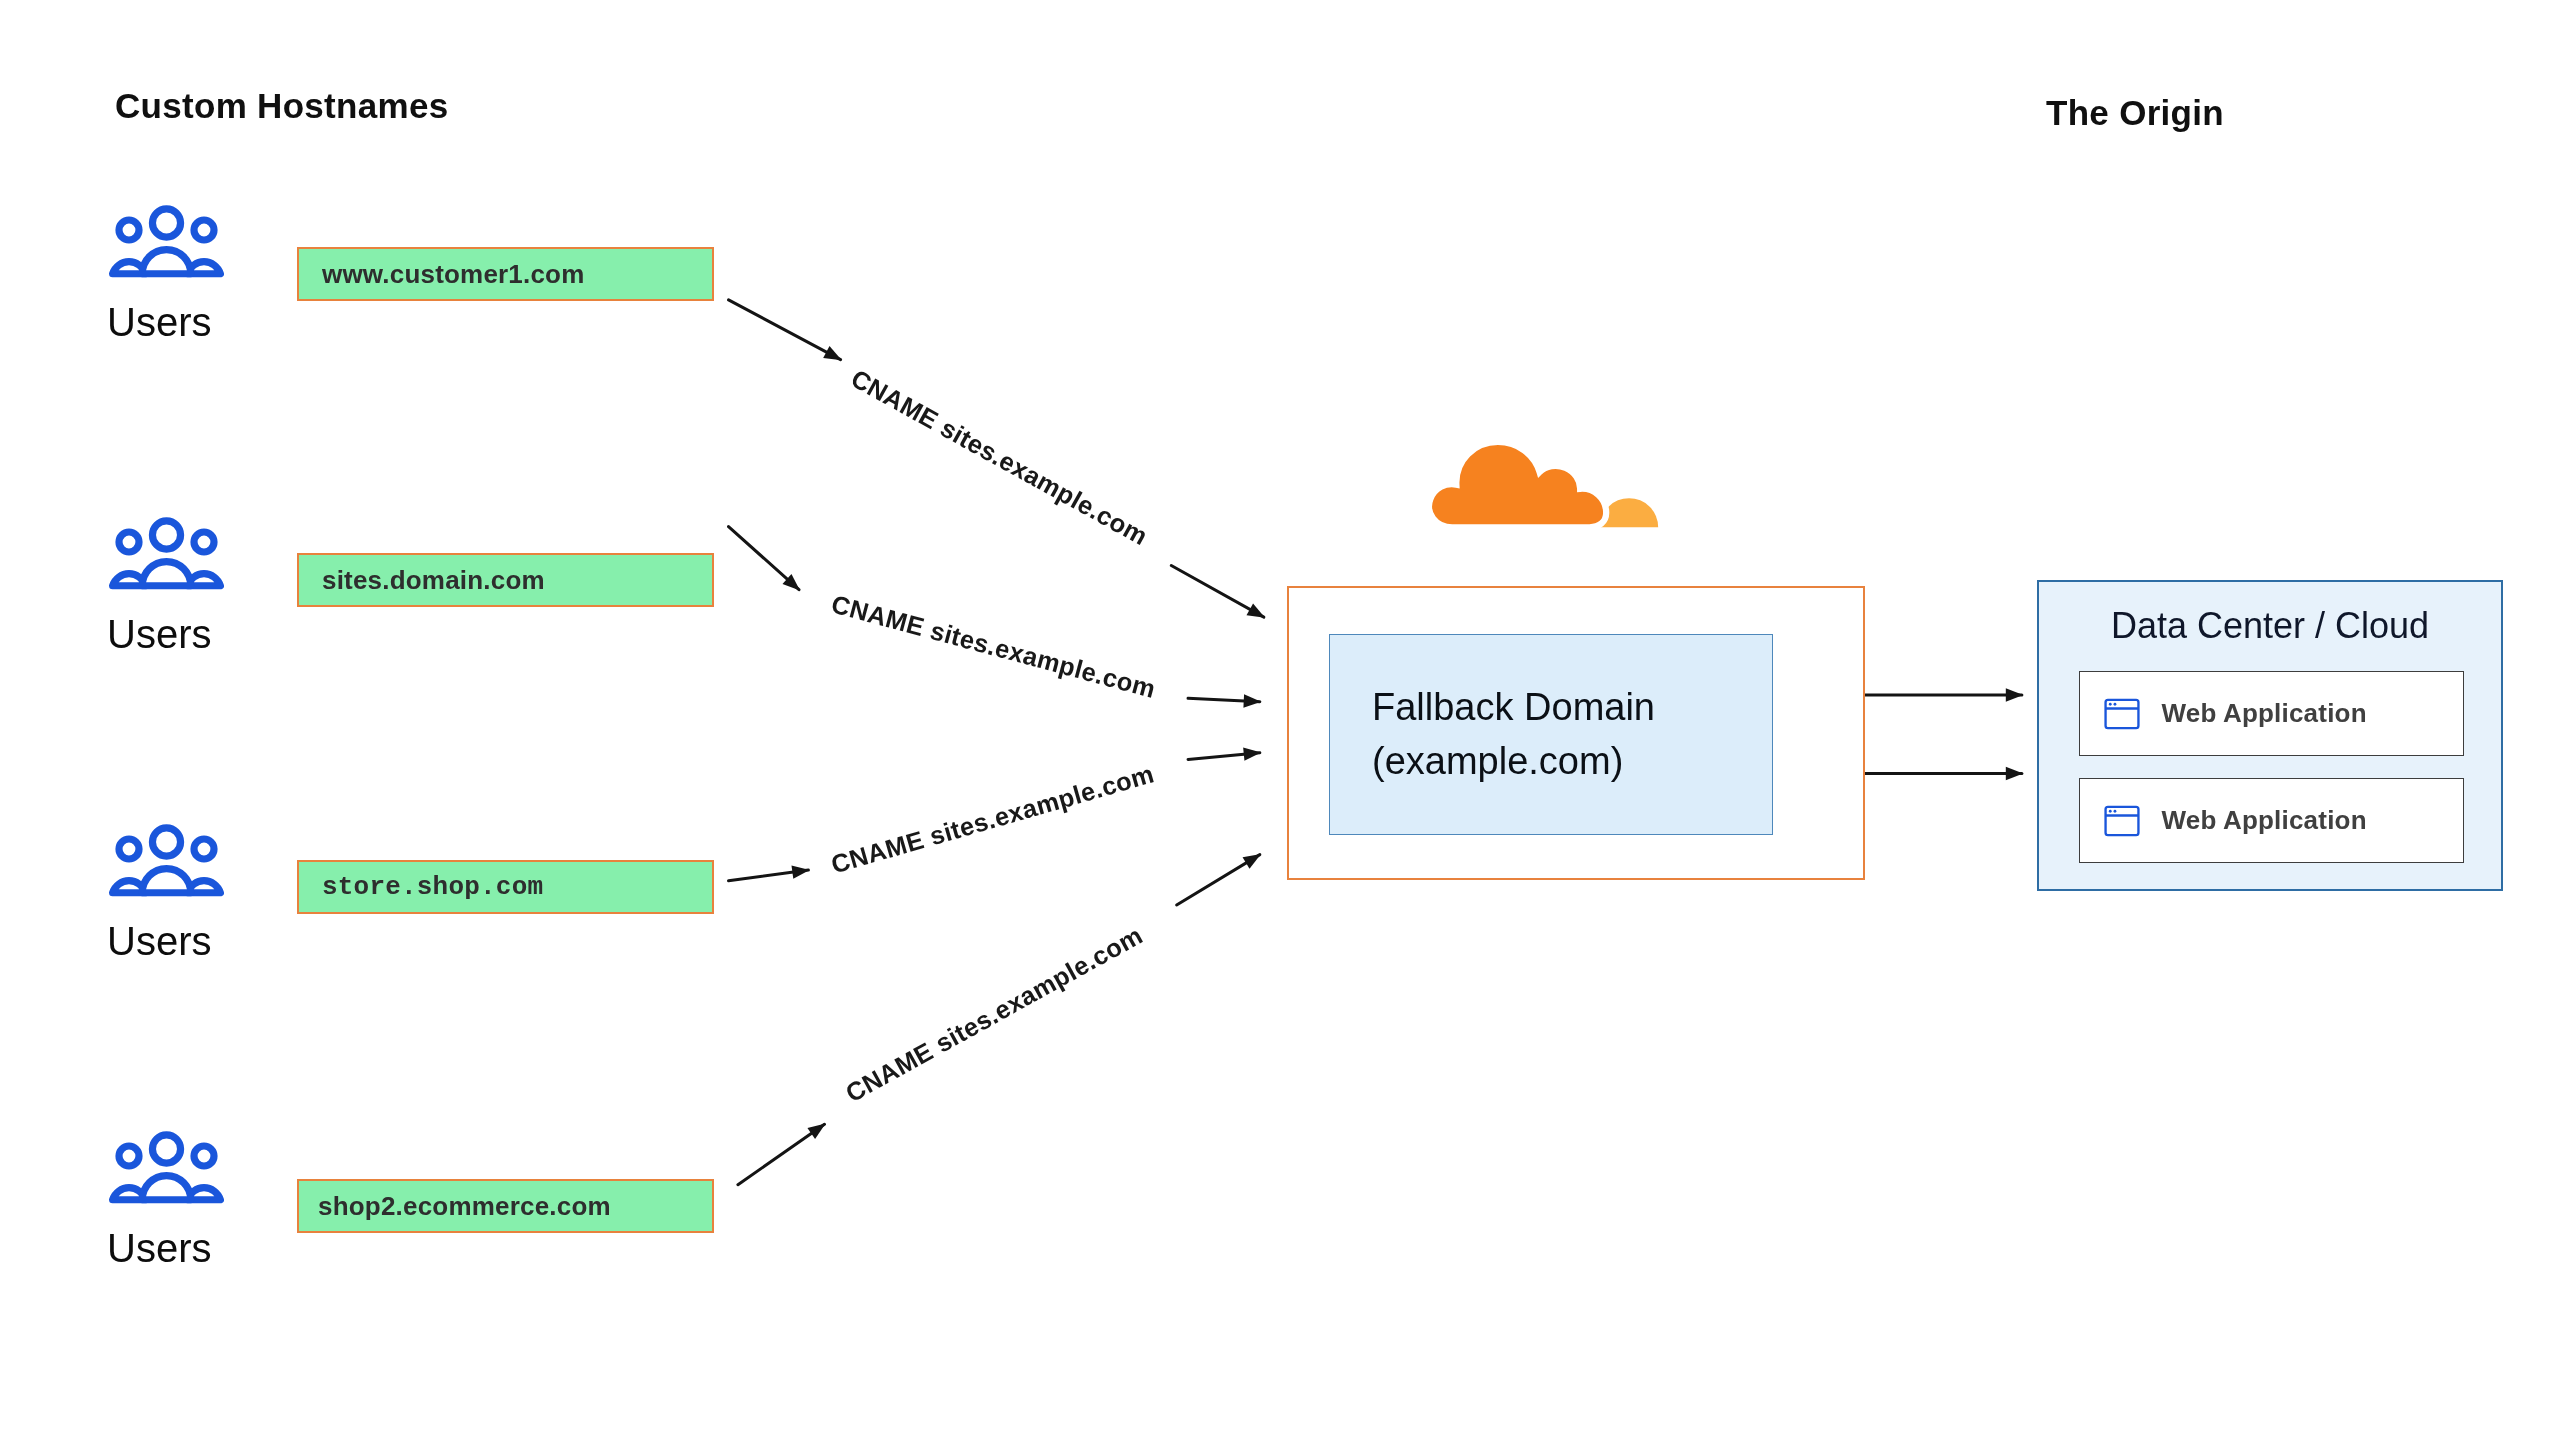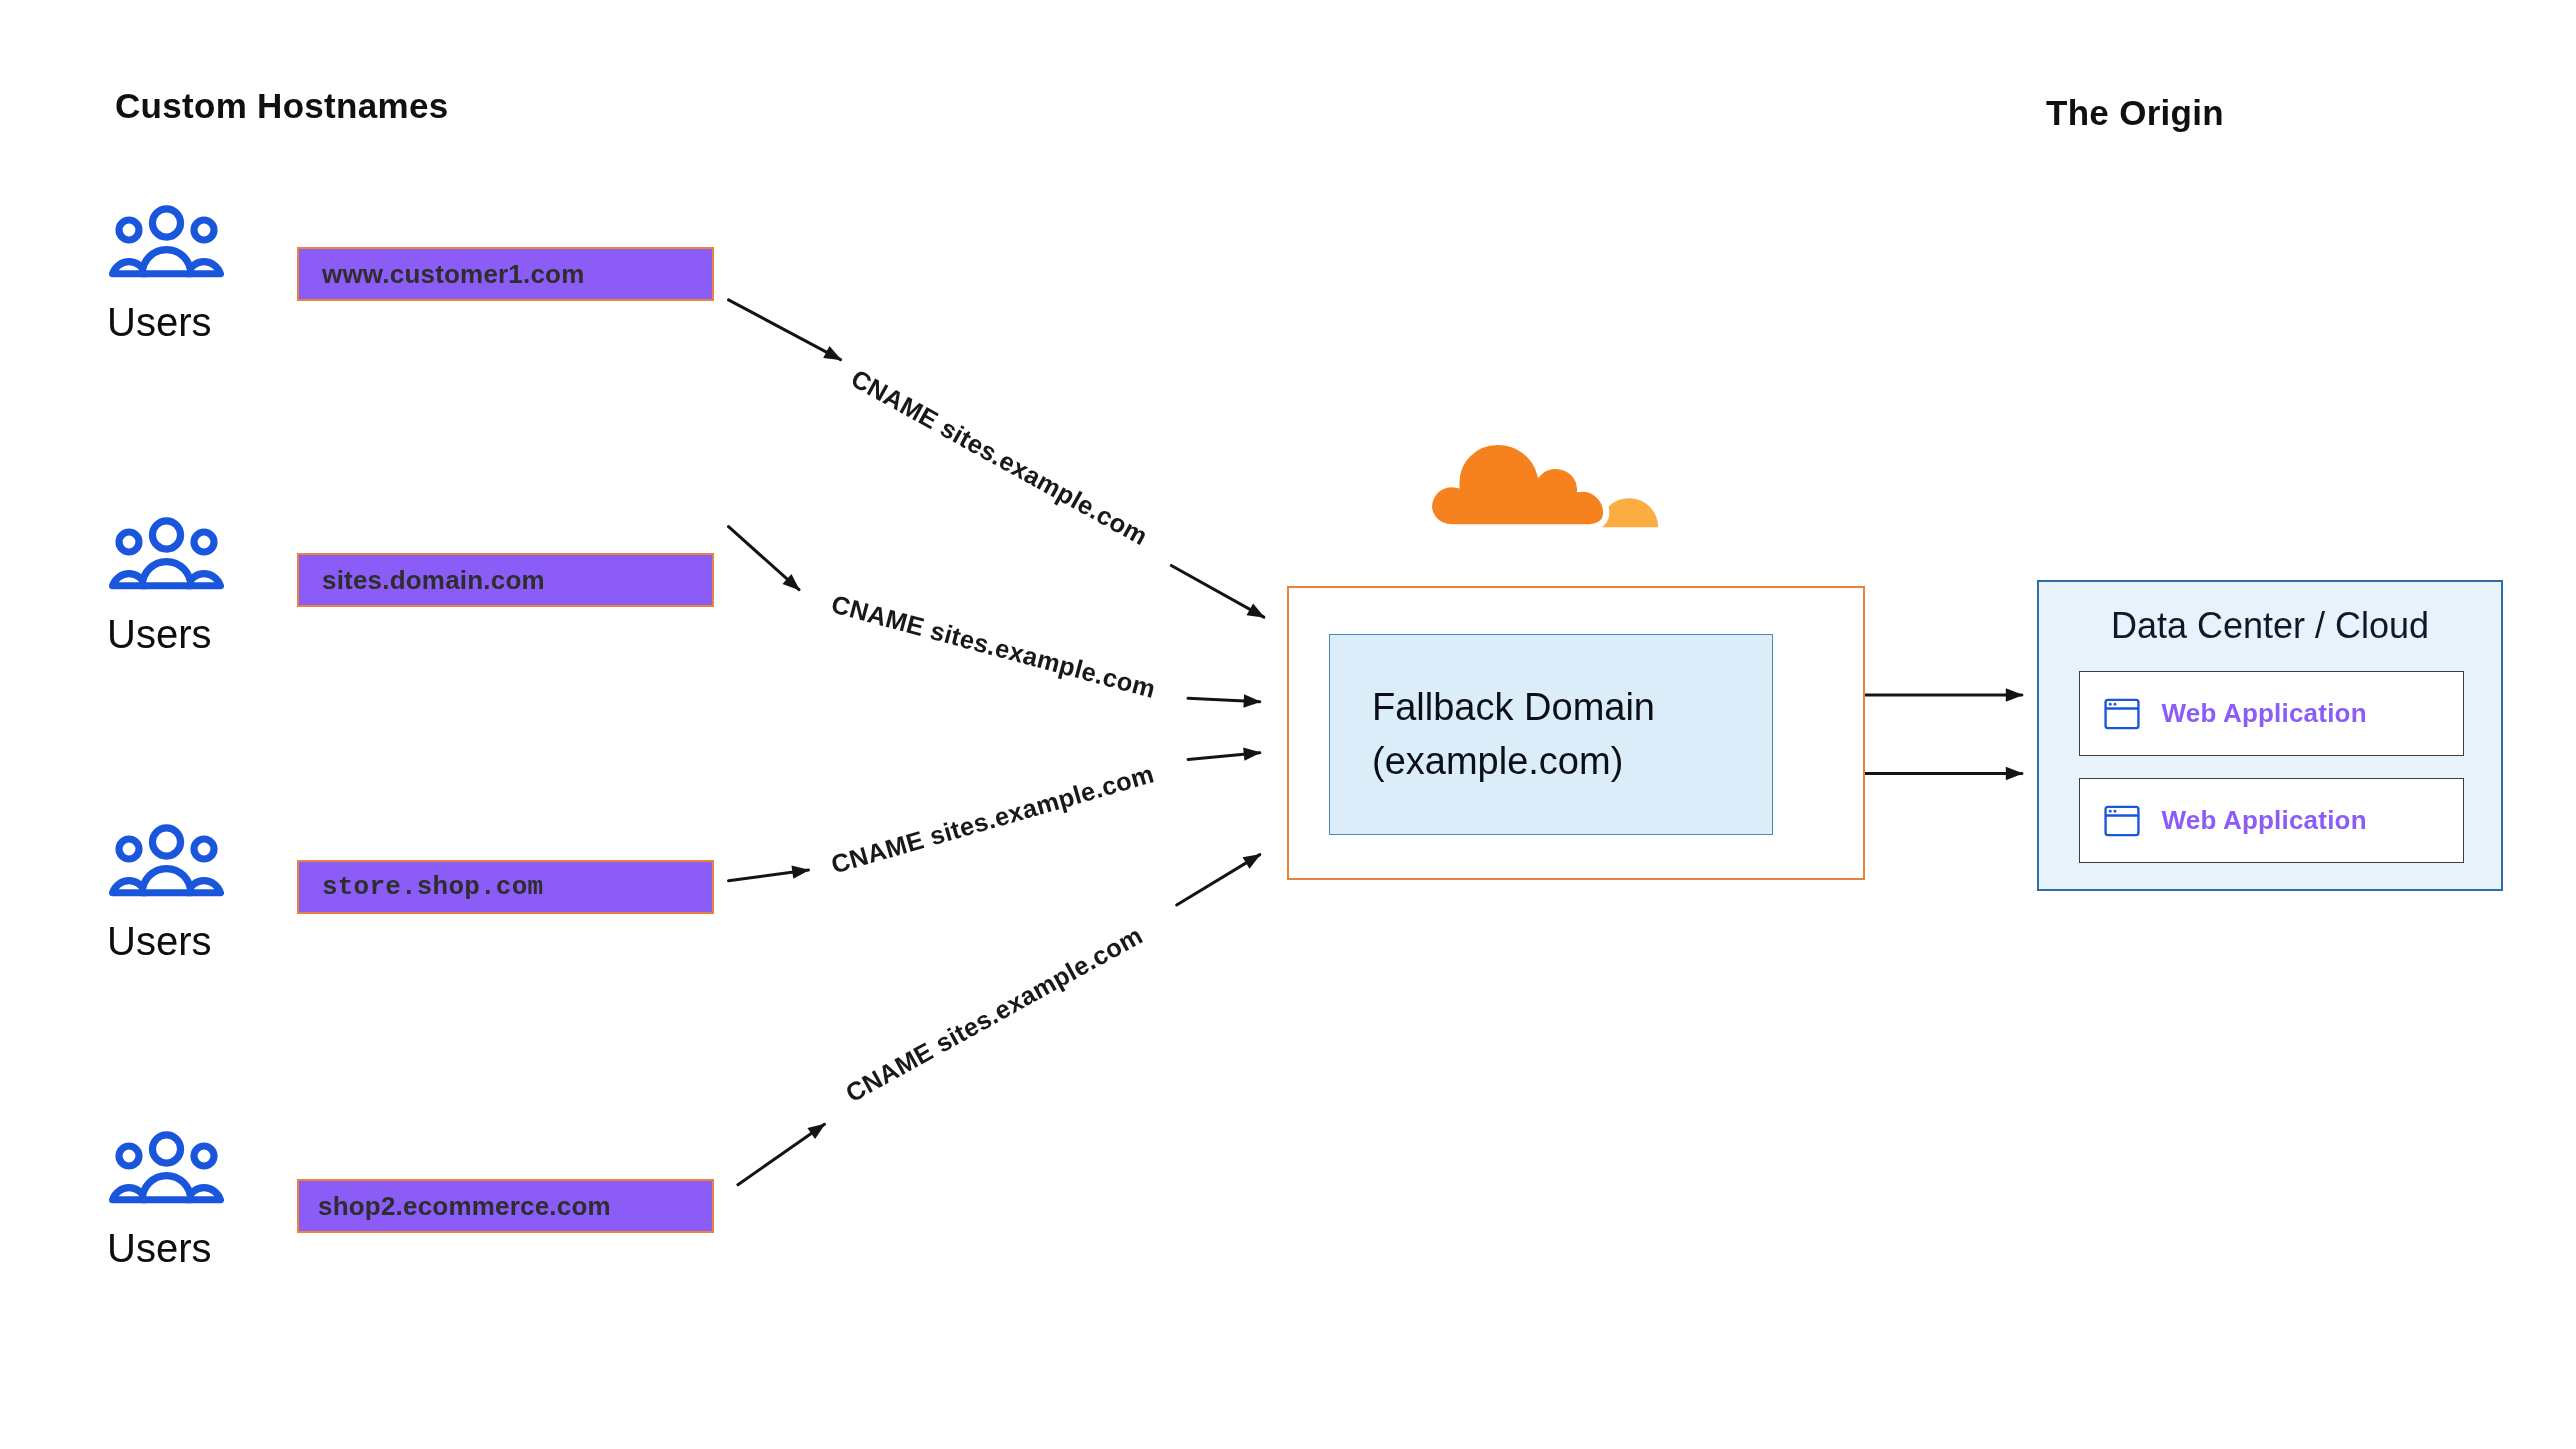--- a/index.html
+++ b/index.html
@@ -15,21 +15,21 @@
   .title-left{left:107px;top:78px;}
   .title-right{left:2038px;top:85px;}
 
   .user-group{position:absolute;left:107px;display:flex;flex-direction:column;align-items:flex-start;}
   .users-icon{width:119px;height:75px;}
   .u-stroke{stroke:var(--icon-blue,#1A56DB);fill:#fff;stroke-width:4.6;stroke-linecap:round;stroke-linejoin:round;}
   .users-label{margin-top:20px;font-size:40px;color:#0d0d0d;}
 
   .hostname-box{
     position:absolute;left:297px;width:417px;height:54px;box-sizing:border-box;
-    border:2px solid var(--accent-orange,#E8823D);background:#8b5cf6;
+    border:2px solid var(--accent-orange,#E8823D);background:#86efac;
     display:flex;align-items:center;padding-left:23px;
     font-size:26px;font-weight:700;color:#2e2e2e;letter-spacing:0.2px;
   }
   .hb1{top:247px;} .hb2{top:553px;} .hb3{top:860px;font-family:Liberation Mono, monospace;} .hb4{top:1179px;padding-left:19px;}
 
   .cname{
     position:absolute;font-size:25.5px;font-weight:700;color:#191919;
     white-space:nowrap;transform-origin:0 50%;letter-spacing:0.3px;
   }
   .cn1{left:853px;top:362px;transform:rotate(29deg);}
@@ -60,21 +60,21 @@
     font-size:36px;font-weight:400;color:#0f172a;}
   .app-row{
     position:absolute;left:40px;width:385px;height:85px;box-sizing:border-box;
     background:#fff;border:1.3px solid #3d3d3d;
     display:flex;align-items:center;padding-left:24px;gap:21.5px;
   }
   .ar1{top:89px;} .ar2{top:196px;}
   .app-icon{width:36px;height:32px;flex:0 0 auto;}
   .b-stroke{stroke:var(--icon-blue,#1A56DB);fill:#fff;stroke-width:3;}
   .b-fill{fill:var(--icon-blue,#1A56DB);}
-  .app-label{font-size:26px;font-weight:700;color:#8b5cf6;letter-spacing:0.2px;}
+  .app-label{font-size:26px;font-weight:700;color:#404040;letter-spacing:0.2px;}
 </style>
 </head>
 <body>
 
 <div class="canvas">
 
   <svg class="arrow-layer" viewBox="0 0 3840 2160">
     <defs>
       <marker id="ah" markerUnits="userSpaceOnUse" markerWidth="30" markerHeight="24" refX="26" refY="12" orient="auto">
         <path class="arrowhead" d="M2 2 L28 12 L2 22 Z"></path>

